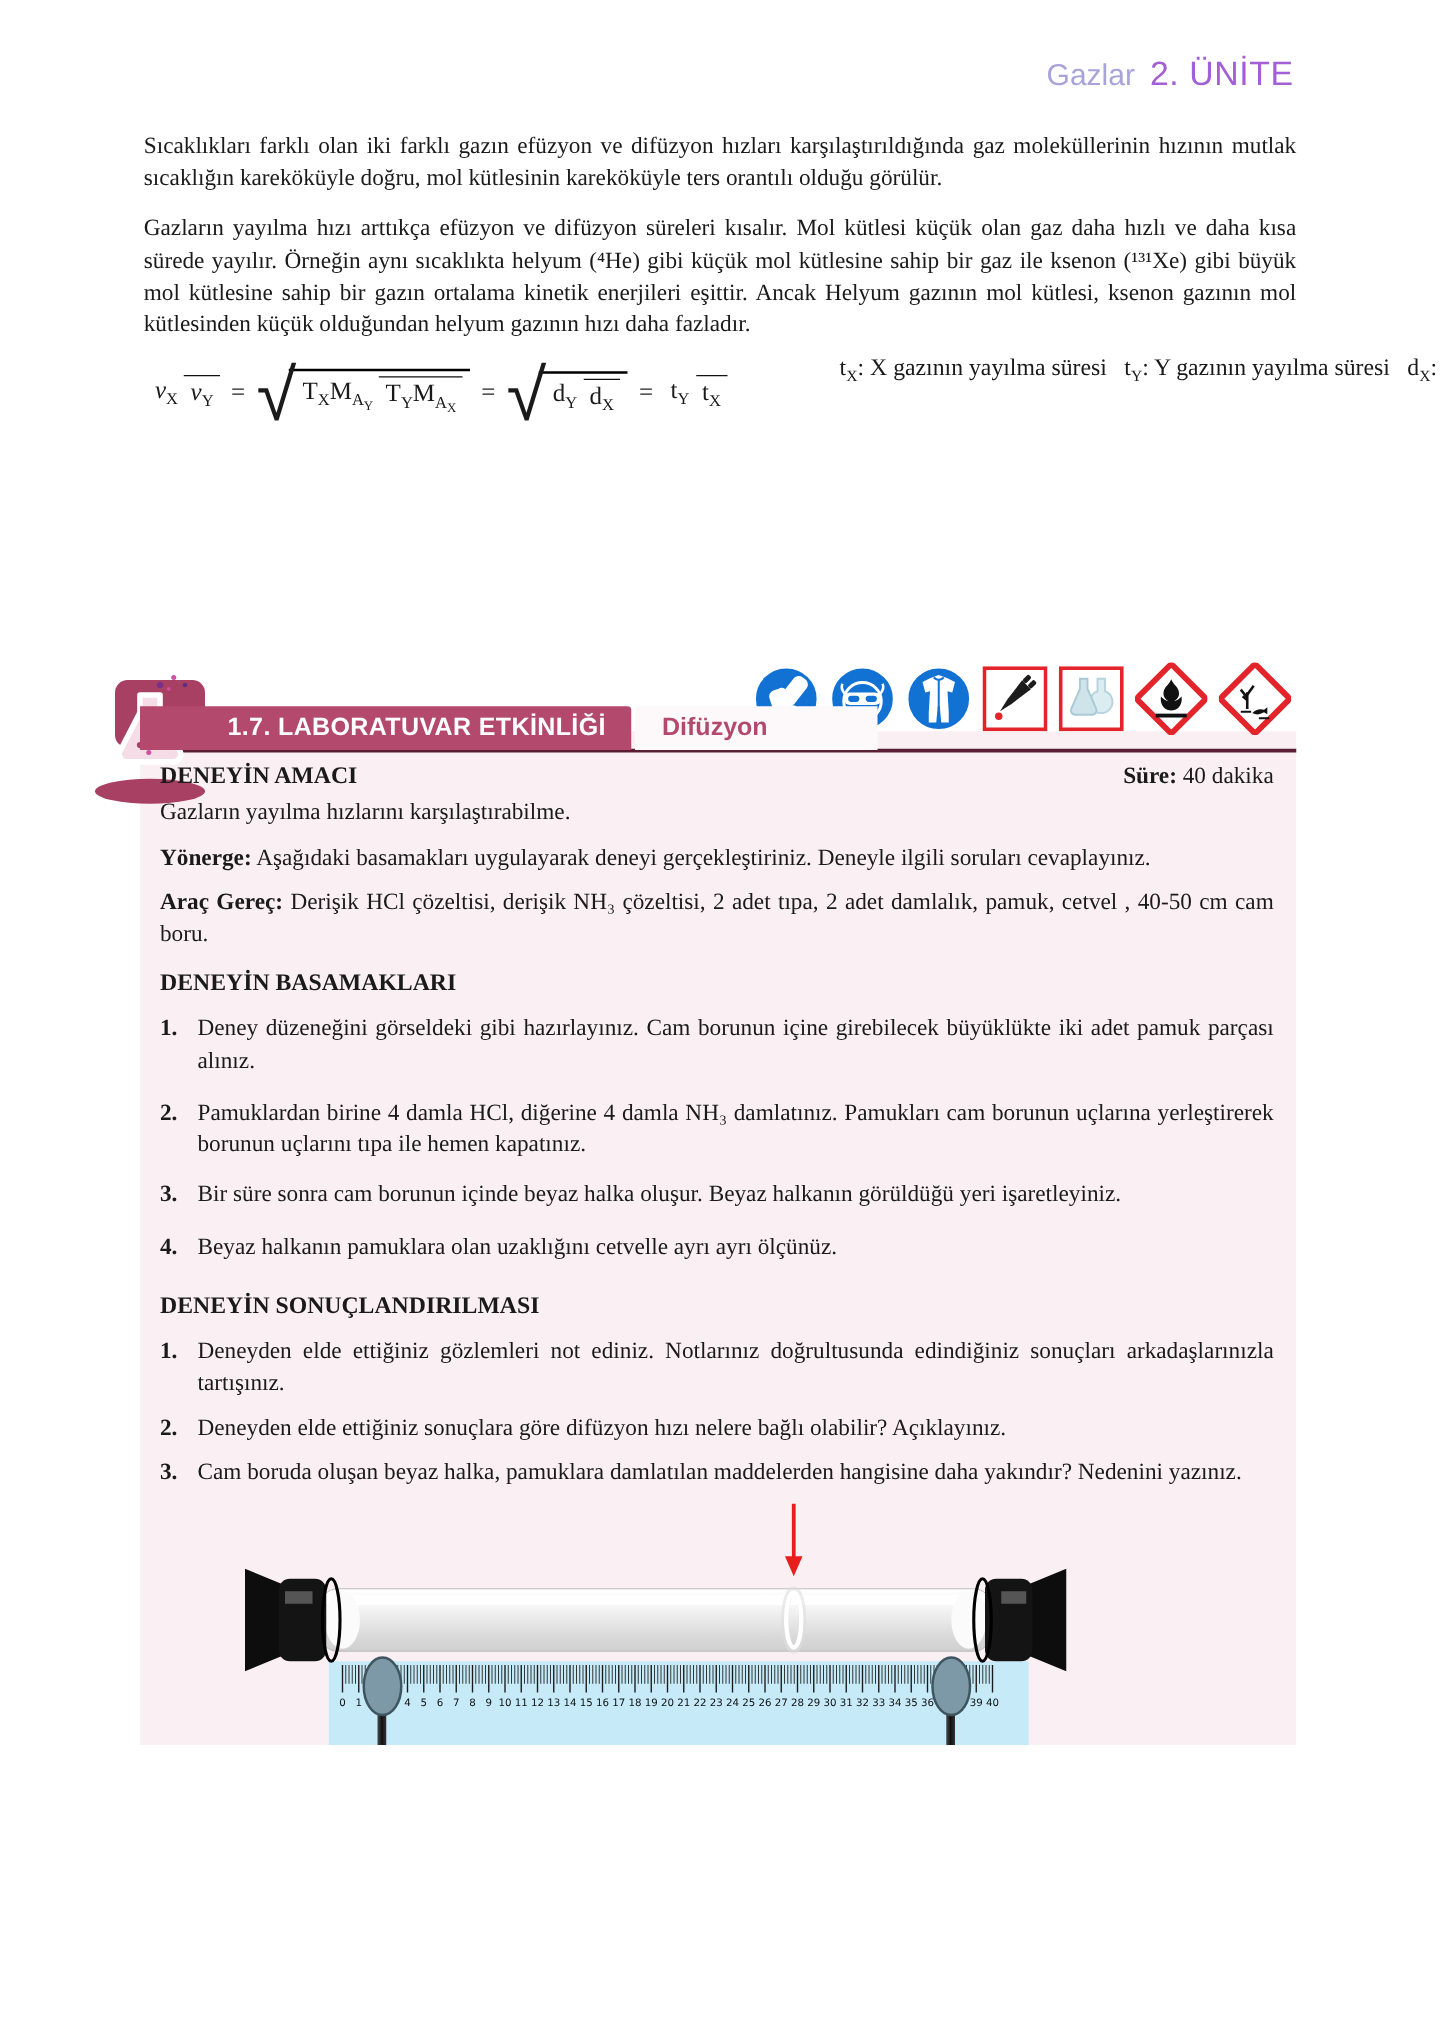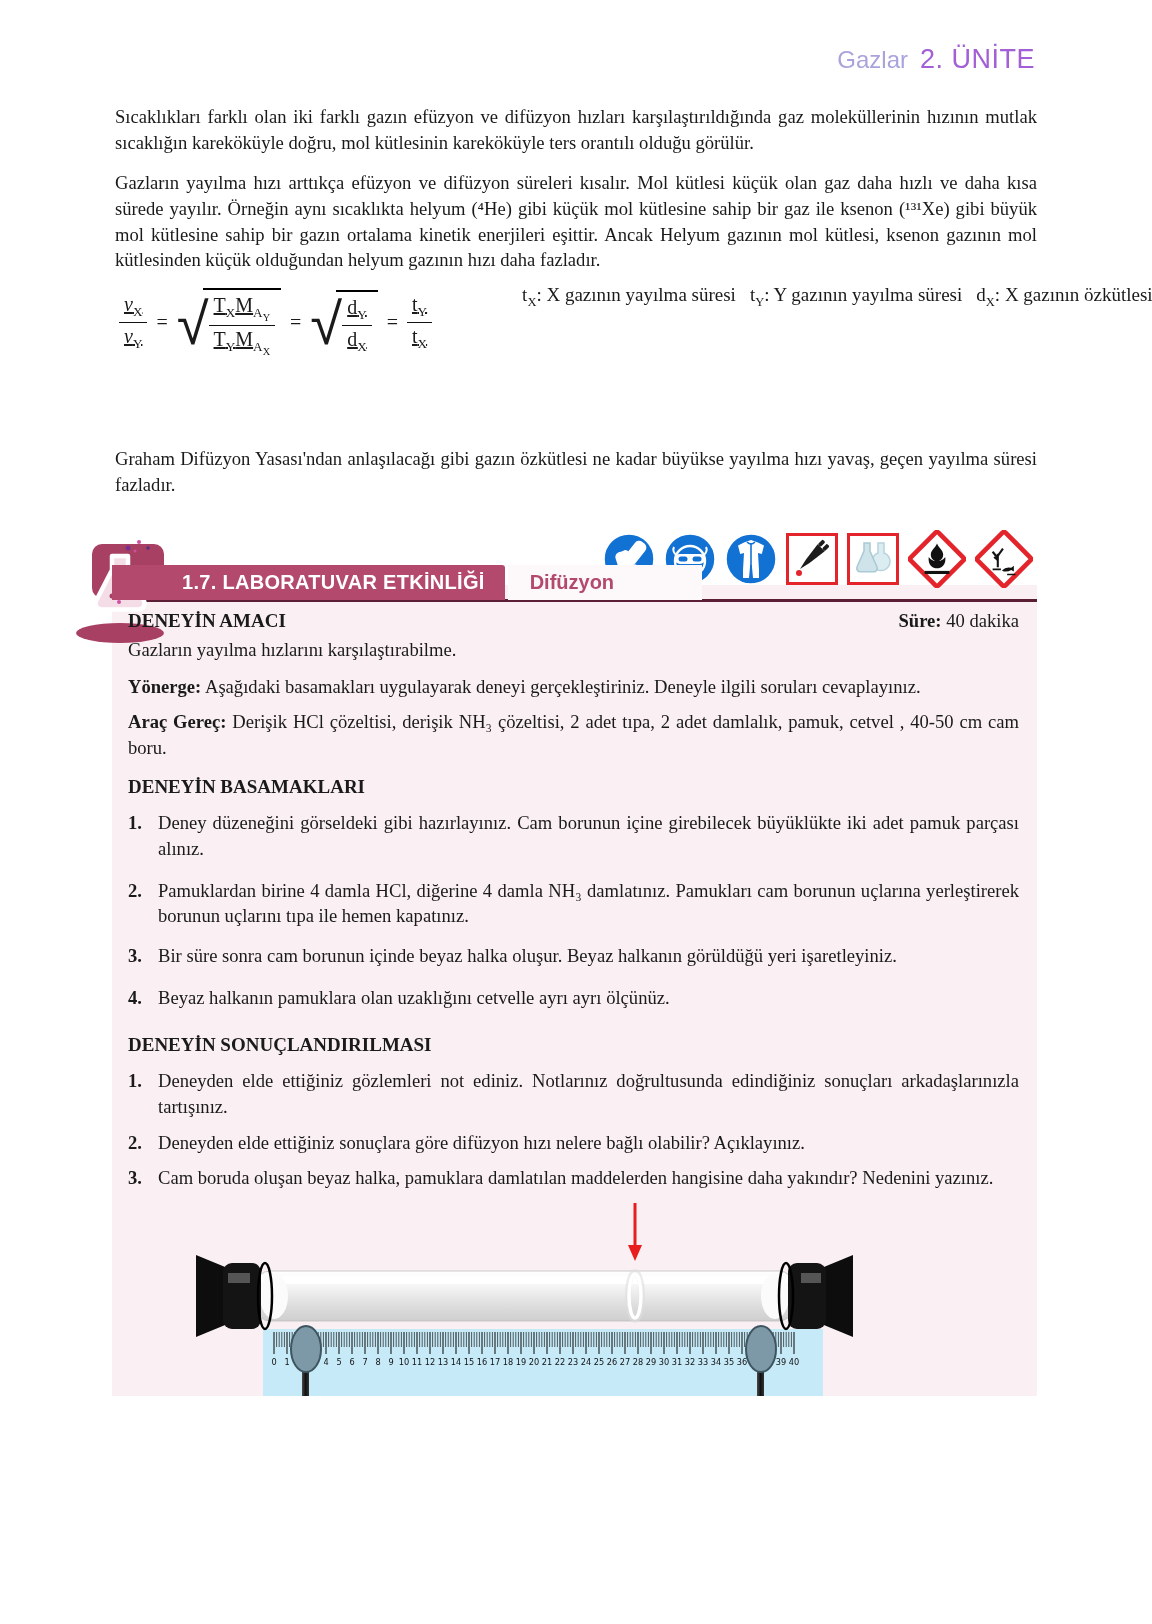--- a/index.html
+++ b/index.html
@@ -9,21 +9,21 @@
   .hdr{position:absolute;top:44px;right:117px;display:flex;align-items:baseline;gap:12px;
        font-family:"Liberation Sans", sans-serif;}
   .hdr .sec{font-size:24px;color:#a9a3dc;font-weight:400;}
   .hdr .unit{font-size:27px;color:#a35fd6;font-weight:400;letter-spacing:0.5px;}
   
   .intro{position:absolute;left:115px;top:104px;width:922px;}
   .p{font-size:18.6px;line-height:1.38;text-align:justify;margin:0 0 15px 0;}
   
   .formula-row{display:flex;align-items:flex-start;margin:4px 0 10px 0;min-height:148px;}
   .formula{display:inline-flex;align-items:center;font-size:20px;margin-left:4px;}
-  .frac{display:inline-flex;flex-direction:column;align-items:flex-end;text-align:center;text-decoration:underline;}
+  .frac{display:inline-flex;flex-direction:row;align-items:flex-end;text-align:center;}
   .frac .num{padding:0 5px 2px 5px;}
   .frac .den{border-top:1.6px solid #111;padding:2px 5px 0 5px;}
   .eq{margin:0 9px;}
   sub{font-size:0.66em;}
   sub sub{font-size:0.78em;}
   .sqrt{display:inline-flex;align-items:center;}
   .rad{font-family:"DejaVu Sans", sans-serif;font-size:58px;font-weight:200;line-height:0.9;
        margin-right:-6px;transform:translateY(2px);}
   .overbar{border-top:2px solid #000000;padding:4px 6px 0 6px;}
   .legend{margin-left:90px;margin-top:-4px;display:flex;flex-direction:row;gap:14px;font-size:19px;}
@@ -104,21 +104,20 @@
         </span>
       </div>
       <div class="legend">
         <div class="legend-row"><span>t</span><sub>X</sub><span>: X gazının yayılma süresi</span></div>
         <div class="legend-row"><span>t</span><sub>Y</sub><span>: Y gazının yayılma süresi</span></div>
         <div class="legend-row"><span>d</span><sub>X</sub><span>: X gazının özkütlesi</span></div>
         <div class="legend-row"><span>d</span><sub>Y</sub><span>: Y gazının özkütlesi</span></div>
       </div>
     </div>
 
-    <p class="p">Graham Difüzyon Yasası'ndan anlaşılacağı gibi gazın özkütlesi ne kadar büyükse yayılma hızı yavaş, geçen yayılma süresi fazladır.</p>
   </div>
 
   <div class="lab">
     <div class="lab-bg"></div>
     <div class="lab-divider"></div>
 
     <div class="icons">
       <svg width="52" height="52" viewBox="0 0 52 52">
         <circle cx="26" cy="26" r="25" fill="#1272d4" stroke="#ffffff" stroke-width="1.5"></circle>
         <g fill="#ffffff">

